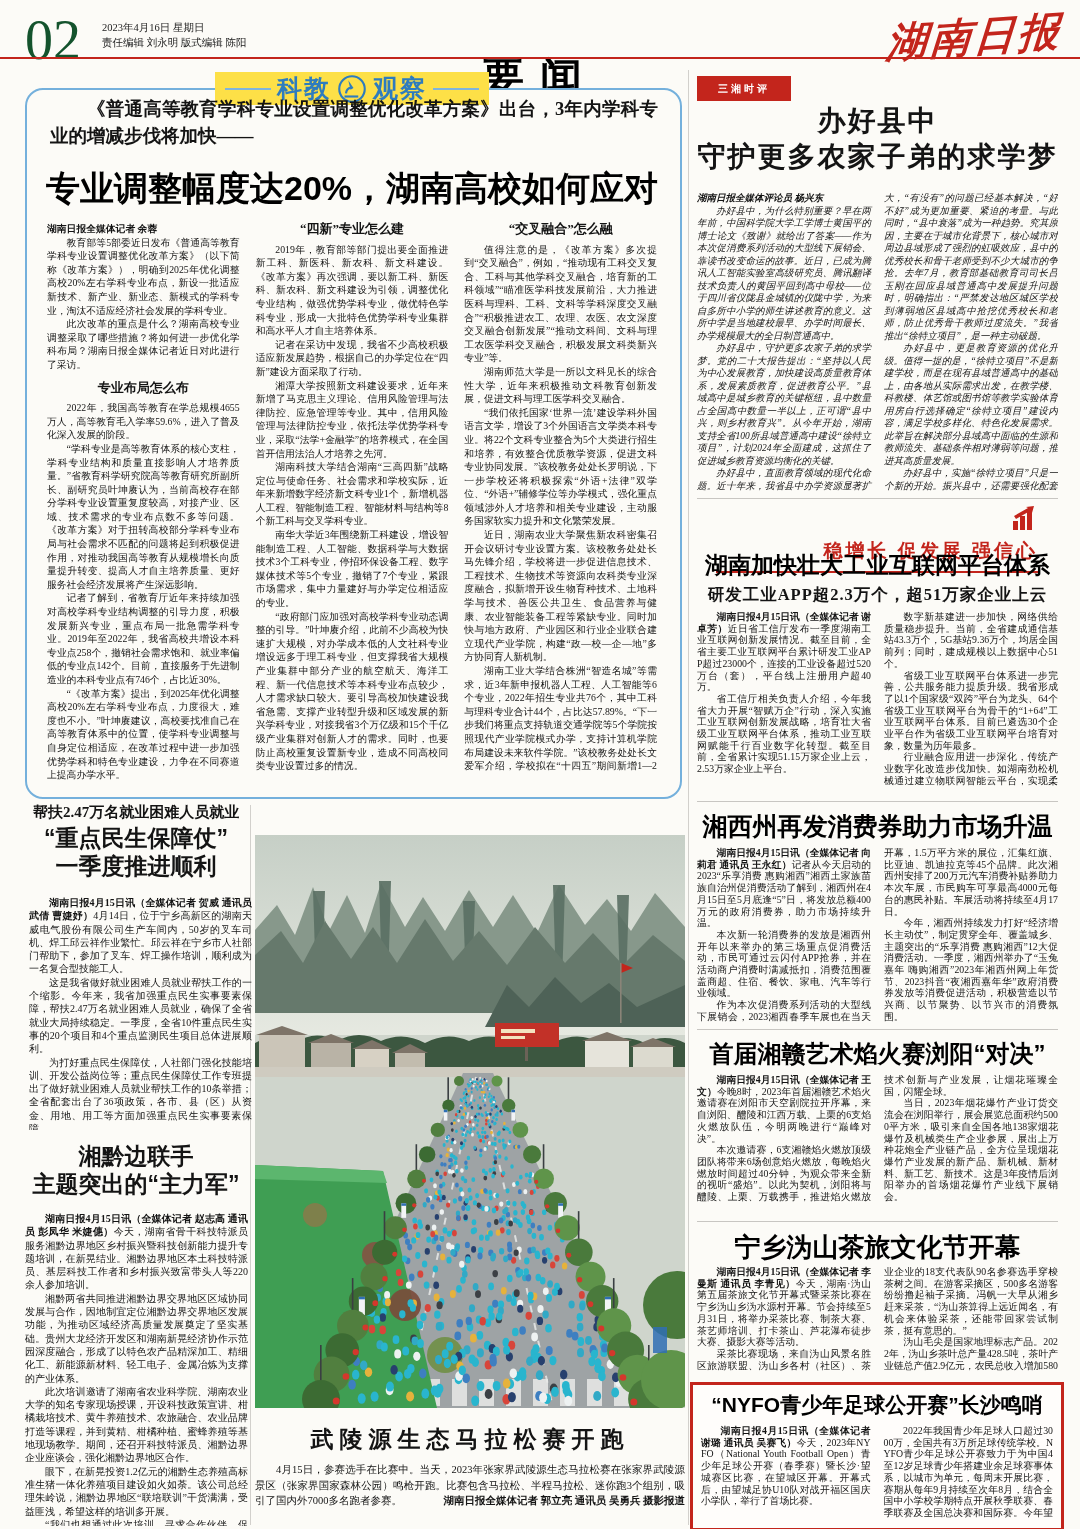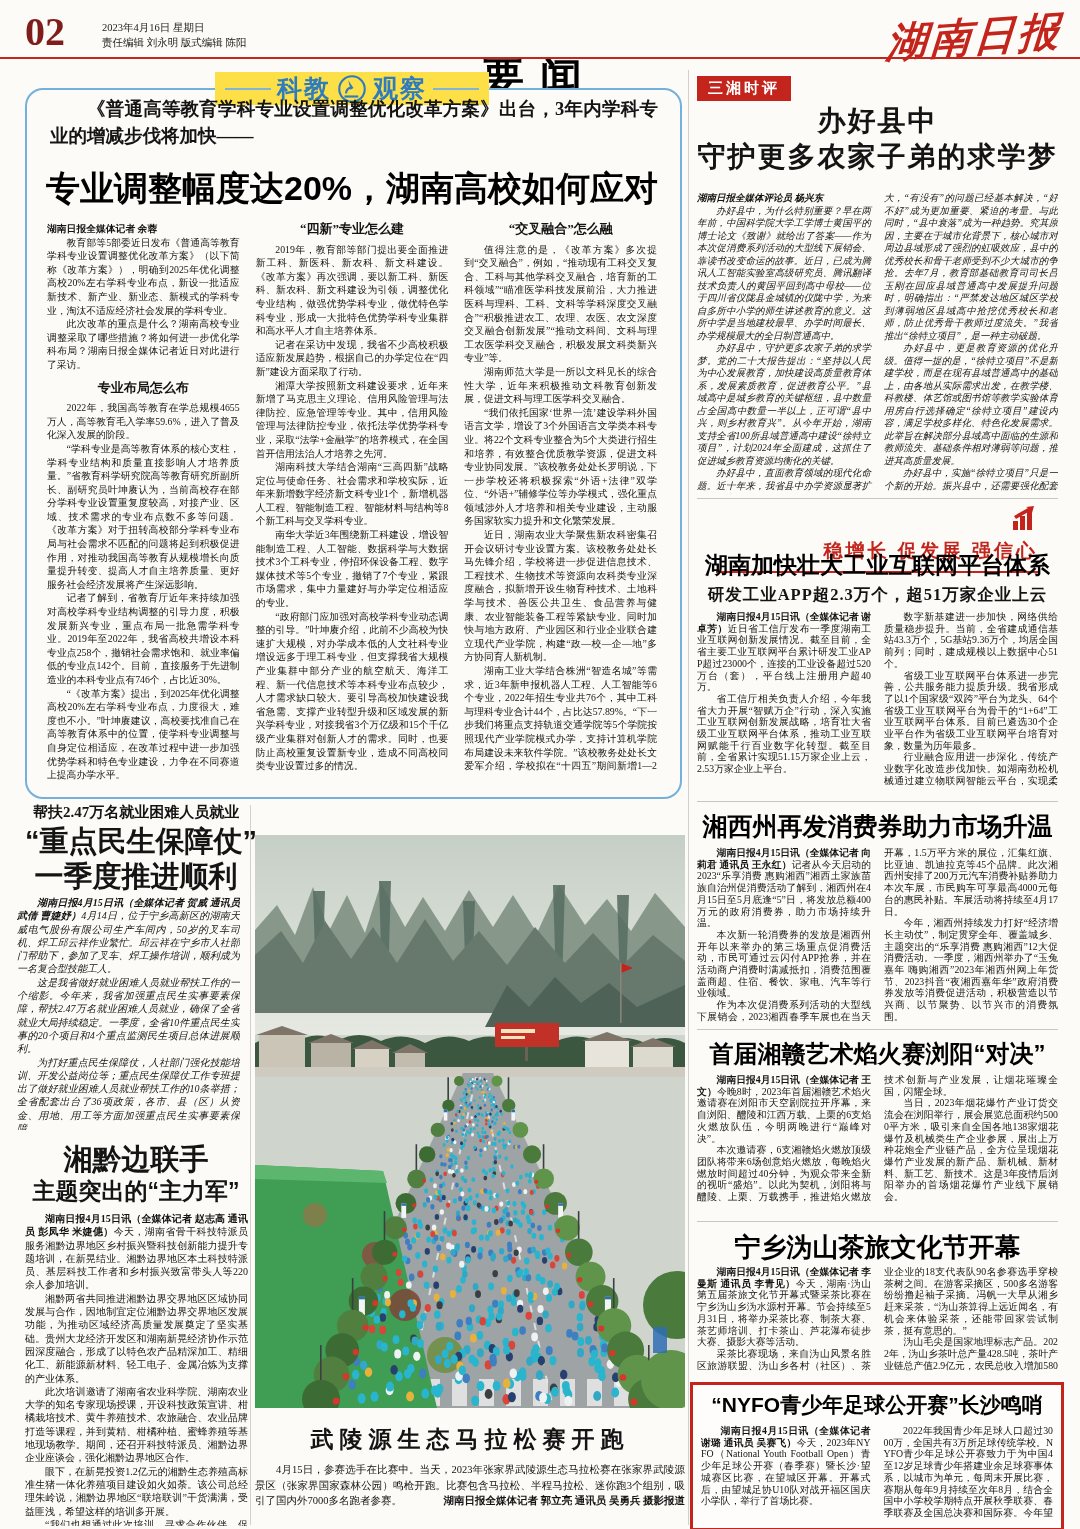--- a/index.html
+++ b/index.html
@@ -3,54 +3,54 @@
 <meta charset="utf-8">
 <style>
   html,body{margin:0;padding:0;background:#e8e6e0;}
   #page{position:relative;width:1080px;height:1529px;margin:0 auto;background:#fcfbf7;overflow:hidden;
         font-family:"Liberation Serif","DejaVu Serif",serif;color:#141414;}
   .abs{position:absolute;}
   .sans{font-family:"Liberation Sans","DejaVu Sans",sans-serif;}
   .hr{position:absolute;background:#c8c6c2;height:1px;}
   .vr{position:absolute;background:#d2d0cc;width:1px;}
   
-  .pagenum{font-size:40px;font-weight:bold;color:#7f1d1d;line-height:1;}
+  .pagenum{font-size:56px;font-weight:normal;color:#14532d;line-height:1;}
   .hmeta{font-size:10.5px;line-height:15px;color:#222;}
   .section-title{font-size:42px;font-weight:bold;letter-spacing:16px;color:#000;}
   .masthead{font-size:41px;font-weight:bold;font-style:italic;color:#c3251c;letter-spacing:3px;
             transform:rotate(-4deg) skewX(-8deg);transform-origin:center;}
   .redline{position:absolute;left:0;right:0;height:2px;background:#c3251c;}
   
   .bluebox{position:absolute;border:2px solid #74b0dc;border-radius:18px;background:#fcfbf7;}
   .badge-kj{display:flex;align-items:center;justify-content:center;gap:6px;background:#fde047;
             color:#2e7cbe;font-weight:bold;font-size:25px;letter-spacing:2px;padding:0 10px;}
   .badge-line{width:46px;height:2px;background:#7fb4dc;}
   .kicker{font-size:18.5px;font-weight:bold;text-indent:2em;text-align:justify;line-height:1.45;}
   .main-headline{font-size:34px;font-weight:900;text-align:center;letter-spacing:0px;color:#000;}
   .art-body p{margin:0;text-indent:2em;text-align:justify;word-break:break-all;}
   .art-body p.lead-bold{text-indent:0;font-weight:bold;}
   .art-body h3.subhead{margin:9px 0 7px;text-align:center;font-size:13px;font-weight:bold;
                        break-inside:avoid;font-family:"Liberation Serif","DejaVu Serif",serif;}
   .main-body{column-count:3;column-gap:16px;column-fill:auto;height:100%;overflow:hidden;
              font-size:9.8px;line-height:13.6px;}
   
-  .badge-sx{background:#c3251c;color:#fff;font-weight:bold;font-size:15px;letter-spacing:3px;
+  .badge-sx{background:#c3251c;color:#fff;font-weight:bold;font-size:10px;letter-spacing:3px;
             display:flex;align-items:center;justify-content:center;}
   .comm-title{font-size:28px;font-weight:bold;text-align:center;letter-spacing:2px;}
   .cols2{column-count:2;column-gap:13px;column-fill:auto;height:100%;overflow:hidden;}
   .comm-body{font-size:9.5px;line-height:12.5px;font-style:italic;}
   .news-body{font-size:9.8px;line-height:11.7px;}
   .r-headline{font-weight:900;text-align:center;color:#000;white-space:nowrap;}
   .r-subhead{font-size:16.5px;font-weight:bold;text-align:center;letter-spacing:1px;}
   .banner{display:flex;align-items:flex-end;justify-content:center;gap:8px;color:#c3251c;
           font-weight:900;font-size:19px;letter-spacing:3px;border-bottom:2px solid #c3251c;padding-bottom:7px;}
   .redbox{position:absolute;border:3px solid #c3251c;background:#fffdfb;}
   
   .l-kicker{font-size:15px;font-weight:bold;text-align:center;}
-  .l-headline{font-size:29px;font-weight:900;text-align:center;line-height:1.22;white-space:nowrap;}
+  .l-headline{font-size:23px;font-weight:900;text-align:center;line-height:1.22;white-space:nowrap;}
   .l-body{font-size:10px;line-height:13.3px;overflow:hidden;}
   
   .photo-title{font-size:23px;font-weight:900;text-align:center;letter-spacing:6px;}
   .caption{font-size:10.5px;line-height:15.5px;text-align:justify;word-break:break-all;}
   .caption .credit{float:right;font-weight:bold;}
 </style>
 </head>
 <body>
 
 <div id="page">
@@ -110,21 +110,21 @@
       <p>“我们依托国家‘世界一流’建设学科外国语言文学，增设了3个外国语言文学类本科专业。将22个文科专业整合为5个大类进行招生和培养，有效整合优质教学资源，促进文科专业协同发展。”该校教务处处长罗明说，下一步学校还将积极探索“外语+法律”双学位、“外语+”辅修学位等办学模式，强化重点领域涉外人才培养和相关专业建设，主动服务国家软实力提升和文化繁荣发展。</p>
       <p>近日，湖南农业大学聚焦新农科密集召开会议研讨专业设置方案。该校教务处处长马先锋介绍，学校将进一步促进信息技术、工程技术、生物技术等资源向农科类专业深度融合，拟新增开设生物育种技术、土地科学与技术、兽医公共卫生、食品营养与健康、农业智能装备工程等紧缺专业。同时加快与地方政府、产业园区和行业企业联合建立现代产业学院，构建“政—校—企—地”多方协同育人新机制。</p>
       <p>湖南工业大学结合株洲“智造名城”等需求，近3年新申报机器人工程、人工智能等6个专业，2022年招生专业共76个，其中工科与理科专业合计44个，占比达57.89%。“下一步我们将重点支持轨道交通学院等5个学院按照现代产业学院模式办学，支持计算机学院布局建设未来软件学院。”该校教务处处长文爱军介绍，学校拟在“十四五”期间新增1—2个省级现代产业学院、3—4个省级产教深度融合示范专业和10个以上省级产教融合实训基地。</p>
     </div>
 
   <div class="abs l-kicker" style="left:25px;top:803px;width:222px;">帮扶2.47万名就业困难人员就业</div>
   <div class="abs" style="left:25px;top:824px;width:222px;">
     <div class="l-headline sans">“重点民生保障仗”</div>
     <div class="l-headline sans">一季度推进顺利</div>
   </div>
-  <div class="abs art-body l-body" style="left:17px;top:896px;width:223px;height:234px;font-style:italic;">
+  <div class="abs art-body l-body" style="left:29px;top:896px;width:223px;height:234px;">
       <p><b>湖南日报4月15日讯（全媒体记者 贺威 通讯员 武倩 曹婕妤）</b>4月14日，位于宁乡高新区的湖南天威电气股份有限公司生产车间内，50岁的叉车司机、焊工邱云祥作业繁忙。邱云祥在宁乡市人社部门帮助下，参加了叉车、焊工操作培训，顺利成为一名复合型技能工人。</p>
       <p>这是我省做好就业困难人员就业帮扶工作的一个缩影。今年来，我省加强重点民生实事要素保障，帮扶2.47万名就业困难人员就业，确保了全省就业大局持续稳定。一季度，全省10件重点民生实事的20个项目和4个重点监测民生项目总体进展顺利。</p>
       <p>为打好重点民生保障仗，人社部门强化技能培训、开发公益岗位等；重点民生保障仗工作专班提出了做好就业困难人员就业帮扶工作的10条举措；全省配套出台了36项政策，各市、县（区）从资金、用地、用工等方面加强重点民生实事要素保障。</p>
     </div>
 
   <div class="abs" style="left:25px;top:1142px;width:222px;">
     <div class="l-headline sans">湘黔边联手</div>
     <div class="l-headline sans" style="font-size:23px;">主题突出的“主力军”</div>
   </div>
   <div class="abs art-body l-body" style="left:25px;top:1212px;width:223px;height:314px;">

